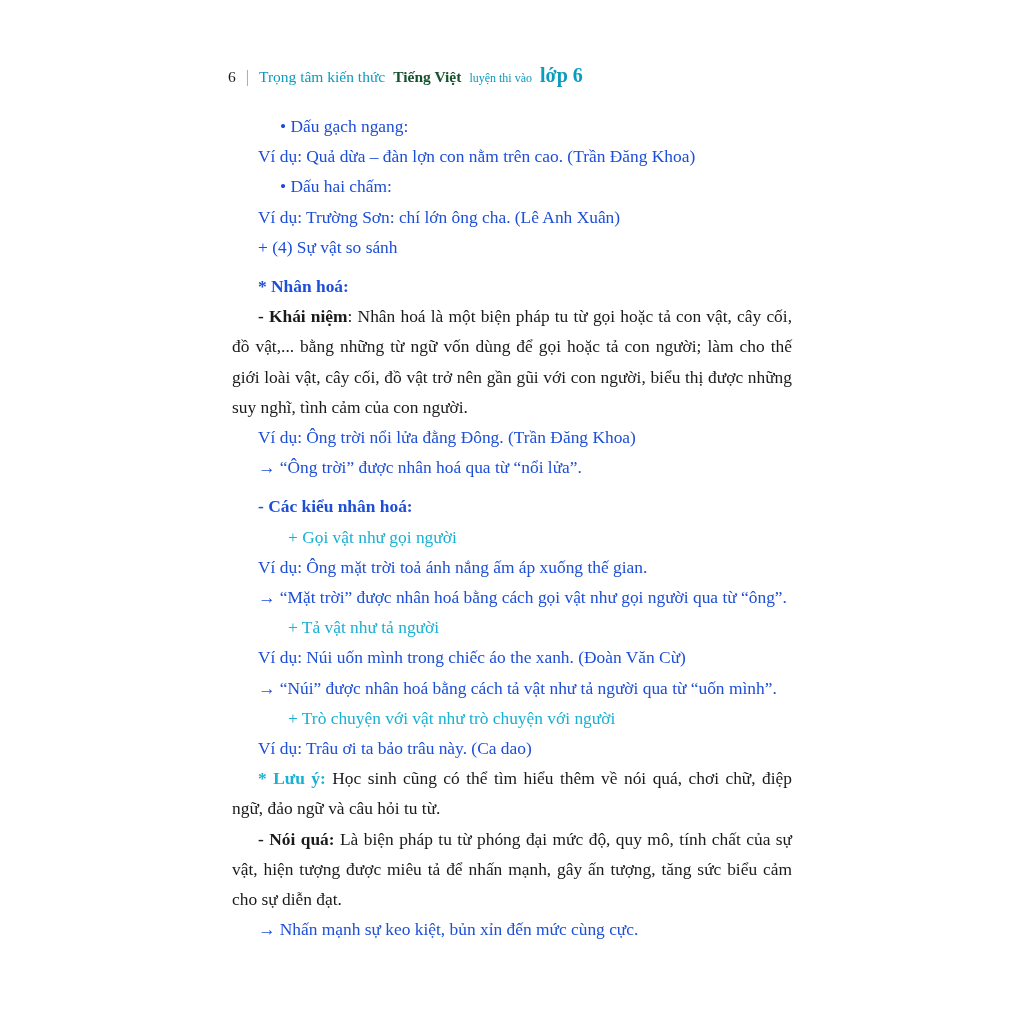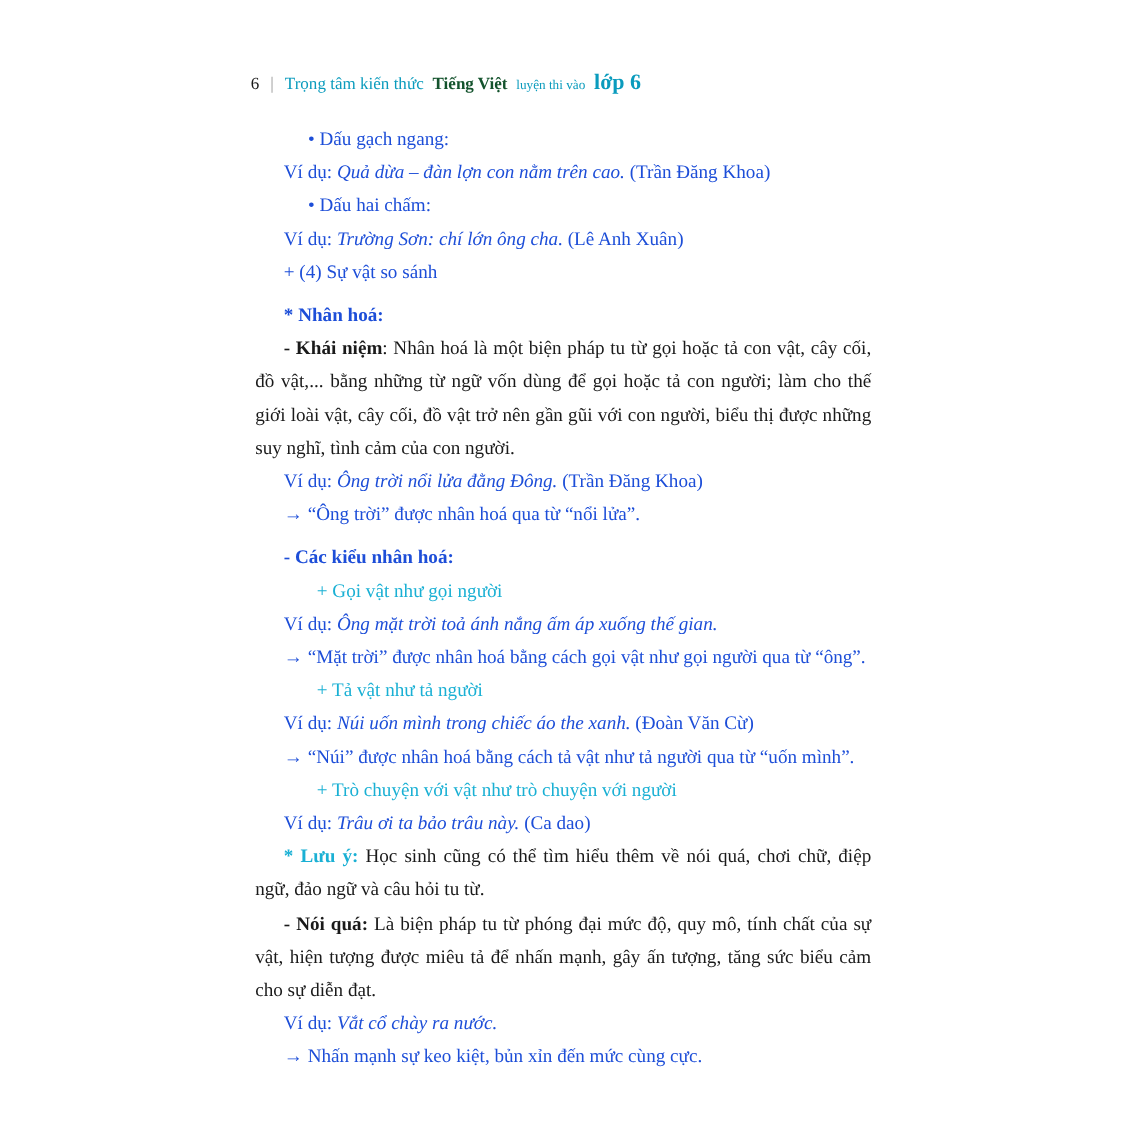--- a/index.html
+++ b/index.html
@@ -89,21 +89,20 @@
   }
   .teal-bold {
     color: #1ab0d4;
     font-weight: bold;
   }
   .bold {
     font-weight: bold;
     margin-top: 9px;
   }
   .ital {
-    font-style: italic;
   }
   .sub-teal {
     padding-left: 56px;
     color: #1ab0d4;
     font-size: 17.4px;
     line-height: 30.2px;
   }
 </style>
 </head>
 <body>
@@ -173,20 +172,17 @@
 
 
     <div class="para indent-first">
       <span class="teal-bold">* Lưu ý: </span><span>Học sinh cũng có thể tìm hiểu thêm về nói quá, chơi chữ, điệp ngữ, đảo ngữ và câu hỏi tu từ.</span>
     </div>
 
     <div class="para indent-first">
       <span class="bold">- Nói quá: </span><span>Là biện pháp tu từ phóng đại mức độ, quy mô, tính chất của sự vật, hiện tượng được miêu tả để nhấn mạnh, gây ấn tượng, tăng sức biểu cảm cho sự diễn đạt.</span>
     </div>
 
-    <div class="line hang">
-      <span>Ví dụ: </span><span class="ital">Vắt cổ chày ra nước.</span>
-    </div>
 
     <div class="line hang">→ Nhấn mạnh sự keo kiệt, bủn xỉn đến mức cùng cực.</div>
 
   </div>
 </div>
 
 </body></html>

